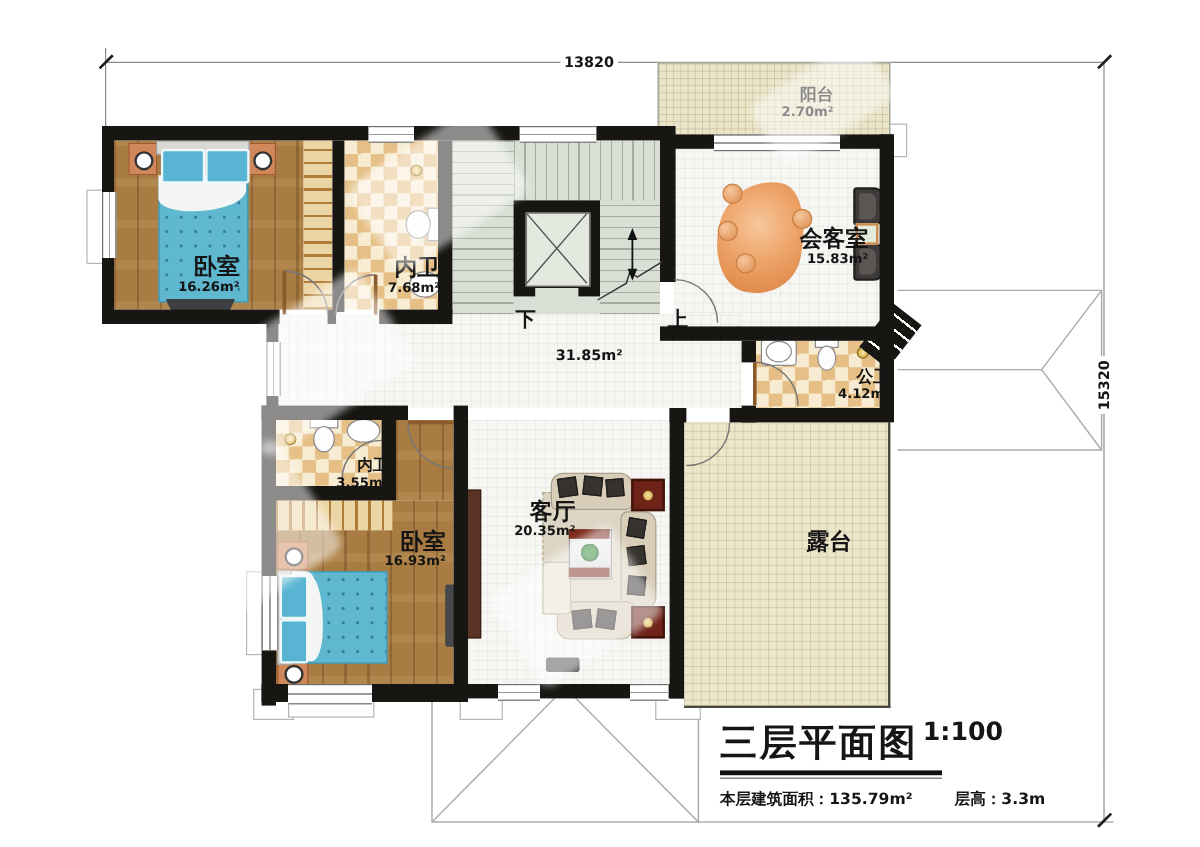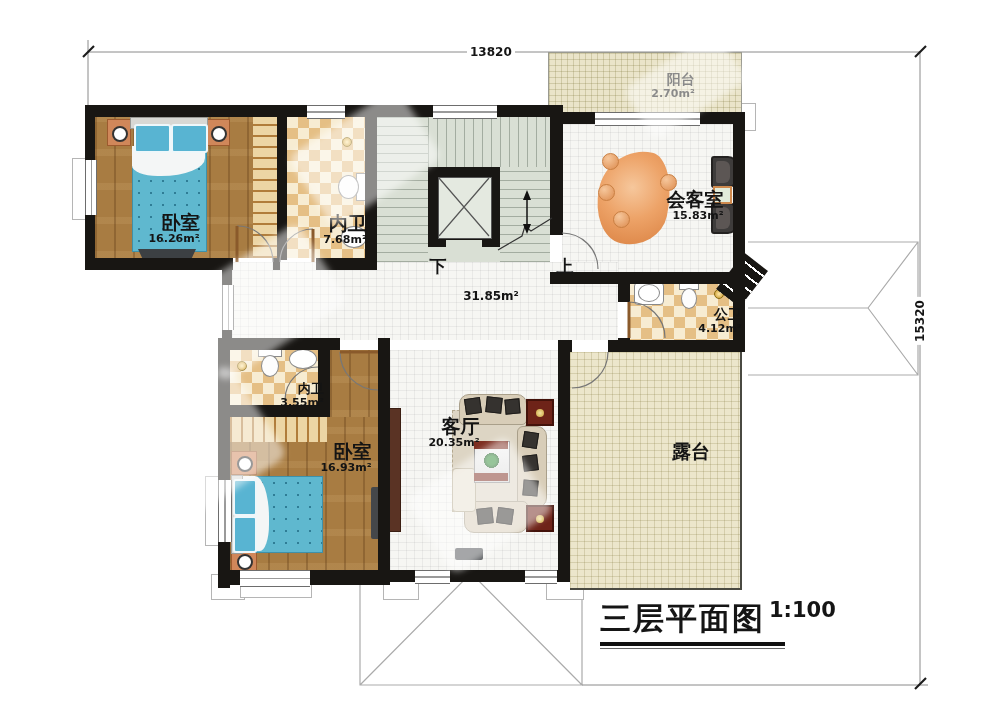--- a/index.html
+++ b/index.html
@@ -311,15 +311,20 @@
   <div class="wm" style="left:420px;top:460px;width:120px;height:90px;"></div>
   <div class="wm" style="left:630px;top:55px;width:110px;height:60px;"></div>
 
   <div id="titleblock">
     <div id="title-row">
       <span id="title-main">三层平面图</span>
       <span id="title-scale">1:100</span>
     </div>
     <div id="title-rule"></div>
     <div id="title-rule2"></div>
+    <div id="title-info">
+      <span>本层建筑面积：</span><span>135.79m²</span>
+      <span style="display:inline-block;width:26px;"></span>
+      <span>层高：</span><span>3.3m</span>
+    </div>
   </div>
 
 </div>
 
 </body></html>

